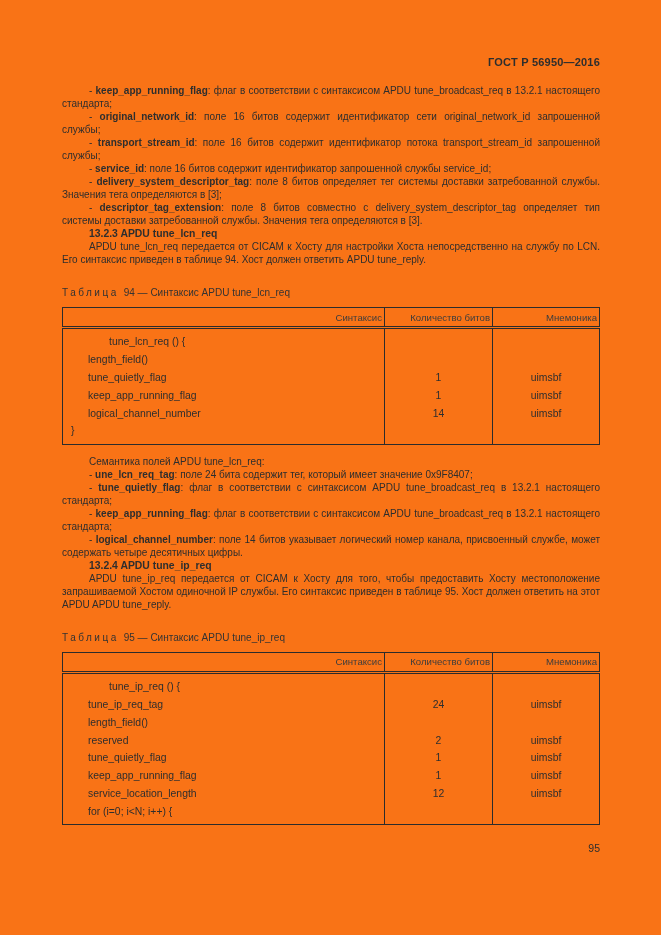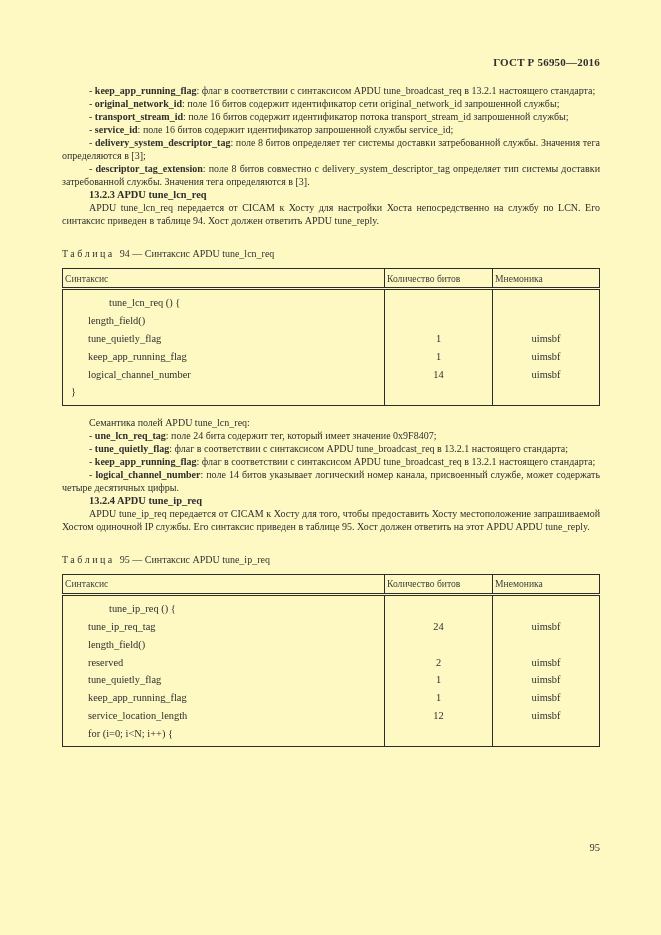--- a/index.html
+++ b/index.html
@@ -1,21 +1,21 @@
 <!DOCTYPE html>
 <html lang="ru"><head>
 <meta charset="utf-8">
 <style>
   html, body { margin: 0; padding: 0; background: #ffffff; }
   .page {
     position: relative;
     width: 661px;
     height: 935px;
-    background: #fef9c3;
-    font-family: Liberation Serif, serif;
+    background: #f97316;
+    font-family: Liberation Sans, sans-serif;
     color: #2e2e2e;
     overflow: hidden;
   }
   .running-header {
     position: absolute;
     top: 56px;
     left: 62px;
     right: 61px;
     text-align: right;
     font-weight: bold;
@@ -63,21 +63,21 @@
   table.gost col.c2 { width: 108px; }
   table.gost col.c3 { width: 107px; }
   table.gost th {
     border-left: 1px solid #2c2c2c;
     border-right: 1px solid #2c2c2c;
     border-bottom: 3px double #2c2c2c;
     font-weight: normal;
     font-size: 9.6px;
     color: #3d3d3d;
     height: 16px;
-    text-align: left;
+    text-align: right;
     padding: 1px 2px;
   }
   table.gost td {
     border-left: 1px solid #2c2c2c;
     border-right: 1px solid #2c2c2c;
     font-size: 10.4px;
     height: 17.8px;
     vertical-align: middle;
     padding: 0 2px;
     white-space: nowrap;

